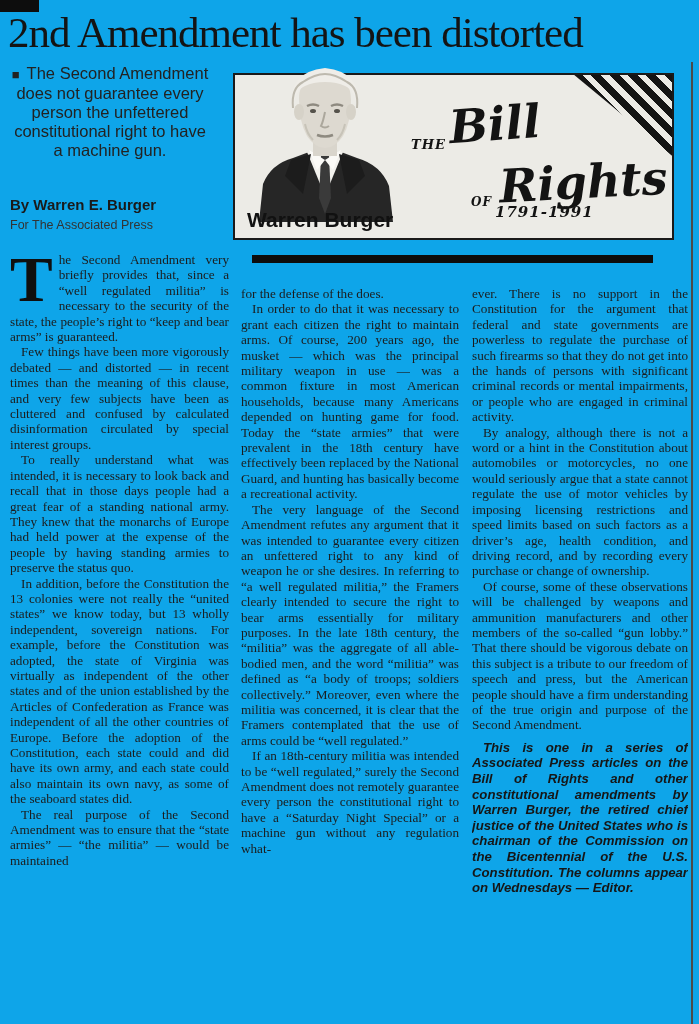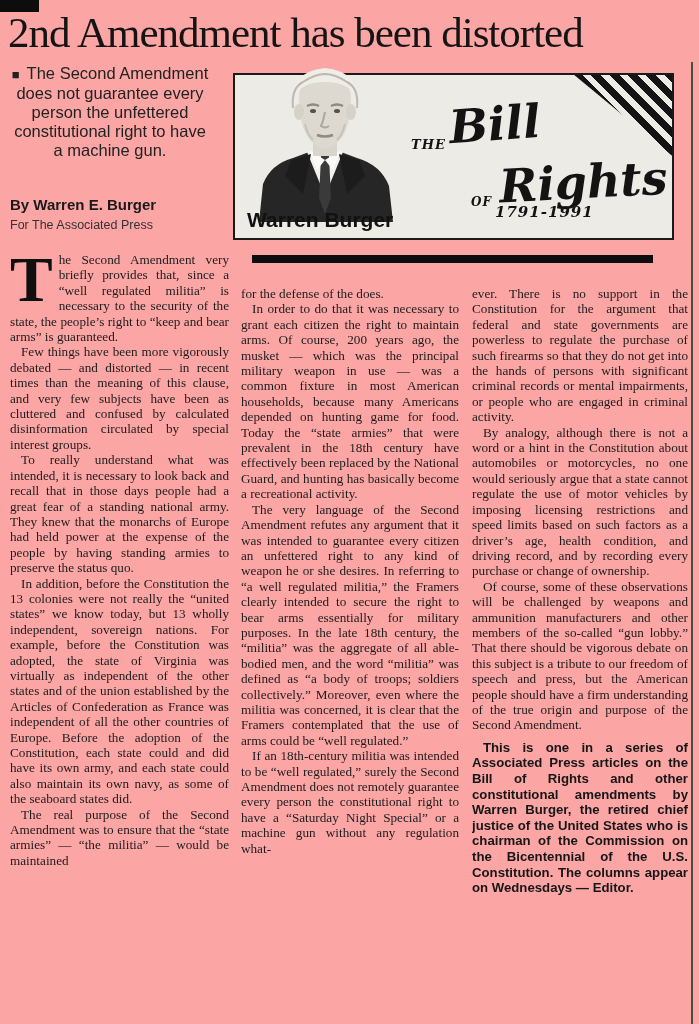--- a/index.html
+++ b/index.html
@@ -1,19 +1,19 @@
 <!DOCTYPE html>
 <html><head>
 <meta charset="utf-8">
 <style>
   html,body{margin:0;padding:0;}
   .page{
     position:relative;
     width:699px;height:1024px;
-    background:#fca5a5;
+    background:#0ea5e9;
     overflow:hidden;
     font-family:"Liberation Serif", serif;
     color:#1b1b1b;
   }
   .corner-blob{
     position:absolute;left:0;top:0;width:39px;height:12px;
     background:#0d0d0d;
   }
   .headline{
     position:absolute;left:8px;top:8px;width:688px;
@@ -76,21 +76,21 @@
   .col3{left:472px;top:286px;width:216px;height:732px;overflow:hidden;}
   .dropcap{
     float:left;
     font-family:"Liberation Serif", serif;
     font-weight:bold;font-size:64px;line-height:50px;
     margin:3px 6px 0 0;color:#0f0f0f;
   }
   .editor-note{
     font-family:"Liberation Sans", sans-serif;
     font-weight:bold;font-size:13.2px;line-height:15.6px;
-    margin-top:7px !important;text-indent:10px;color:#161616;
+    margin-top:7px !important;text-indent:10px;color:#161616;font-style:italic;
   }
   .right-rule{
     position:absolute;left:691px;top:62px;width:1.5px;height:962px;
     background:#4b4b4b;
   }
 </style>
 </head>
 <body>
 
 <div class="page">

